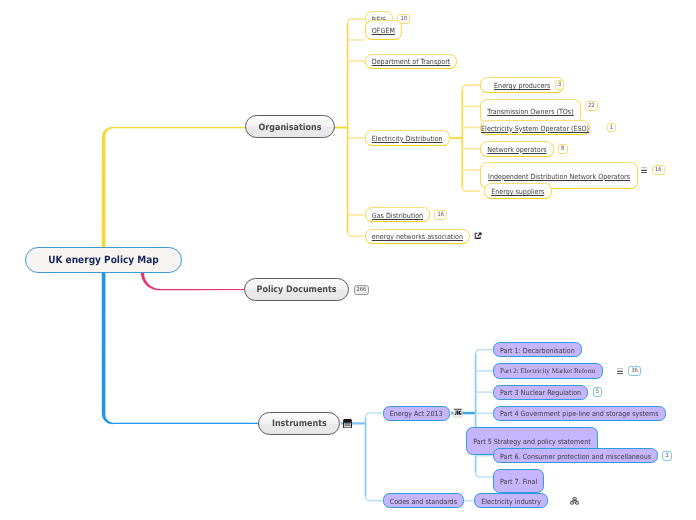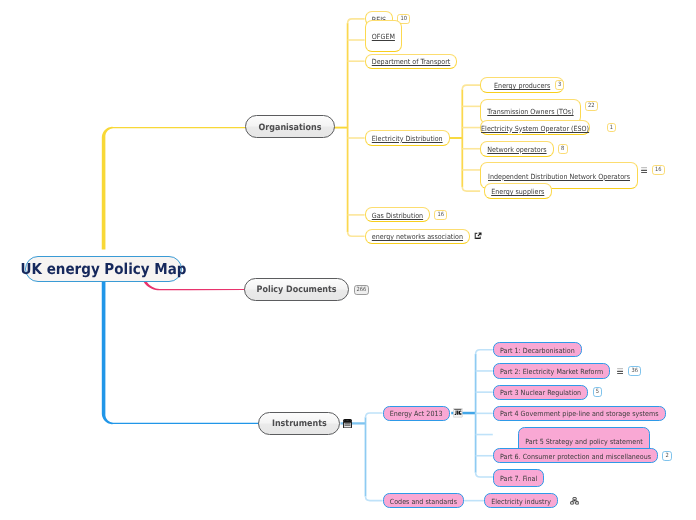--- a/index.html
+++ b/index.html
@@ -6,30 +6,30 @@
   html,body{margin:0;padding:0;background:#ffffff;}
   body{width:696px;height:520px;overflow:hidden;
        font-family:"DejaVu Sans Condensed","DejaVu Sans",sans-serif;}
   #canvas{position:relative;-webkit-font-smoothing:antialiased;text-rendering:geometricPrecision;width:696px;height:520px;background:#fff;}
   svg#wires{position:absolute;left:0;top:0;width:696px;height:520px;}
 
   .node{position:absolute;box-sizing:border-box;display:flex;align-items:center;
         justify-content:center;white-space:nowrap;line-height:1;}
 
   .n-root{border:1.8px solid #3a9bd5;background:#f7f4f2;border-radius:14px;
-          color:#16285c;font-weight:bold;font-size:15px;margin-top:9px;}
+          color:#16285c;font-weight:bold;font-size:10px;}
 
   .n-main span{position:relative;top:1.2px;}
   .n-main{border:1.5px solid #5b5c5e;border-radius:13px;color:#4d4d4f;font-weight:bold;
           font-size:8.9px;
           background:linear-gradient(to bottom,#fcfcfc 0%,#f4f4f4 45%,#eaeaea 55%,#e6e6e6 100%);}
 
     .n-y span,.n-b span{position:relative;top:0.5px;}
   .n-y{border:1.7px solid #fcd94f;border-bottom-color:#f8cf1c;border-top-color:#fcdd70;background:#ffffff;border-radius:7px;color:#3c3c3c;font-size:7.08px;text-decoration:underline;}
-  .n-b{border:1.55px solid #2e9ae8;background:#f9a8d4;border-radius:6.6px;color:#3c3c3c;font-size:7.08px;}
+  .n-b{border:1.55px solid #2e9ae8;background:#c4b5fd;border-radius:6.6px;color:#3c3c3c;font-size:7.08px;}
 
   .badge span{position:relative;top:1.0px;}
   .badge{position:absolute;box-sizing:border-box;display:flex;align-items:center;
          justify-content:center;border-radius:2.8px;font-size:5.7px;color:#4a4a4a;background:#fff;line-height:1;}
   .badge.y{border:1.3px solid #fbdc74;}
   .badge.b{border:1.2px solid #7fc3ec;}
   .badge.g{border:1.2px solid #9b9b9b;background:#efefef;color:#4d4d4d;}
 
   .ic{position:absolute;display:block;}
 </style>
@@ -102,21 +102,21 @@
         <rect x="3.2" y="8.6" width="11.6" height="2.0" fill="#4a4a4a"></rect>
         <rect x="3.2" y="11.6" width="11.6" height="2.0" fill="#6a6a6a"></rect>
         <rect x="3.2" y="14.4" width="11.6" height="1.6" fill="#ededed"></rect>
       </svg>
       <div class="node n-y" style="left: 364.6px; top: 11.3px; height: 15.2px; padding: 0px 6.2px;">
         <span>BEIS</span>
       </div>
       <div class="badge y" style="left: 397.388px; top: 13.95px; width: 12.8px; height: 9.9px;">
         <span>10</span>
       </div>
-      <div class="node n-y" style="left: 364.6px; top: 20px; height: 32px; padding: 0px 6.2px;">
+      <div class="node n-y" style="left: 364.6px; top: 20px; height: 20px; padding: 0px 6.2px;">
         <span>OFGEM</span>
       </div>
       <div class="node n-y" style="left: 364.6px; top: 53.6px; height: 15.2px; padding: 0px 6.2px;">
         <span>Department of Transport</span>
       </div>
       <div class="node n-y" style="left: 364.6px; top: 130.4px; height: 15.2px; padding: 0px 6.2px;">
         <span>Electricity Distribution</span>
       </div>
       <div class="node n-y" style="left: 364.6px; top: 207.3px; height: 15.2px; padding: 0px 6.2px;">
         <span>Gas Distribution</span>
@@ -179,53 +179,53 @@
         <path d="M4.0 5.2 h3.0 v6.4 q0 2.4 -2.2 2.4 h-1.6 v-1.9 h1.0 q0.9 0 0.9 -0.9 V5.2 Z" fill="#111"></path>
         <rect x="8.1" y="5.2" width="2.6" height="8.6" fill="#111"></rect>
         <path d="M17.0 6.0 a3.7 3.7 0 0 0 -5.2 1.0 a4.6 4.6 0 0 0 0 5.0 a3.7 3.7 0 0 0 5.2 1.0 v-2.2 a2.2 2.2 0 0 1 -2.8 -0.5 a2.6 2.6 0 0 1 0 -2.6 a2.2 2.2 0 0 1 2.8 -0.5 Z" fill="#111"></path>
       </svg>
       <div class="node n-b" style="left: 382.6px; top: 493.1px; height: 15.1px; padding: 0px 6.2px;">
         <span>Codes and standards</span>
       </div>
       <div class="node n-b" style="left: 492.8px; top: 342.1px; height: 15.3px; padding: 0px 6.2px;">
         <span>Part 1: Decarbonisation</span>
       </div>
-      <div class="node n-b" style="left: 492.8px; top: 363.3px; height: 15.3px; padding: 0px 6.2px;">
+      <div class="node n-b" style="left: 492.8px; top: 363.3px; height: 15.3px; padding: 0px 6.2px; font-family: Liberation Serif, serif;">
         <span>Part 2: Electricity Market Reform</span>
       </div>
       <svg class="ic" width="6.4" height="6.6" viewBox="0 0 16 16.5" style="left: 617.0px; top: 367.65px; position: absolute;">
         <rect x="0" y="0" width="16" height="3.2" rx="1.2" fill="#c2c2c2"></rect>
         <rect x="0" y="6.6" width="16" height="3.2" rx="1.2" fill="#555555"></rect>
         <rect x="0" y="13.2" width="16" height="3.2" rx="1.2" fill="#1e1e1e"></rect>
       </svg>
       <div class="badge b" style="left: 628.347px; top: 366px; width: 12.8px; height: 9.9px;">
         <span>36</span>
       </div>
       <div class="node n-b" style="left: 492.8px; top: 384.5px; height: 15.3px; padding: 0px 6.2px;">
         <span>Part 3 Nuclear Regulation</span>
       </div>
       <div class="badge b" style="left: 592.516px; top: 387.2px; width: 9.65px; height: 9.9px;">
         <span>5</span>
       </div>
       <div class="node n-b" style="left: 492.8px; top: 405.7px; height: 15.3px; padding: 0px 6.2px;">
         <span>Part 4 Government pipe-line and storage systems</span>
       </div>
-      <div class="node n-b" style="left: 518px; top: 426.9px; height: 28px; padding: 0px 6.2px;">
+      <div class="node n-b" style="left: 466px; top: 426.9px; height: 28px; padding: 0px 6.2px;">
         <span>Part 5 Strategy and policy statement</span>
       </div>
       <div class="node n-b" style="left: 492.8px; top: 448.1px; height: 15.3px; padding: 0px 6.2px;">
         <span>Part 6. Consumer protection and miscellaneous</span>
       </div>
       <div class="badge b" style="left: 662.422px; top: 450.8px; width: 9.65px; height: 9.9px;">
         <span>2</span>
       </div>
-      <div class="node n-b" style="left: 492.8px; top: 469.3px; height: 18px; padding: 0px 6.2px;">
+      <div class="node n-b" style="left: 492.8px; top: 469.3px; height: 24px; padding: 0px 6.2px;">
         <span>Part 7. Final</span>
       </div>
-      <div class="node n-b" style="left: 484px; top: 493.1px; height: 15.1px; padding: 0px 6.2px;">
+      <div class="node n-b" style="left: 474px; top: 493.1px; height: 15.1px; padding: 0px 6.2px;">
         <span>Electricity industry</span>
       </div>
       <svg class="ic" width="9.2" height="8" viewBox="0 0 23 19" style="left: 569.709px; top: 496.65px; position: absolute;">
         <rect x="7.4" y="1.0" width="8.2" height="5.6" rx="1.1" fill="#fff" stroke="#1c1c1c" stroke-width="2.0"></rect>
         <rect x="1.0" y="11.6" width="8.2" height="5.6" rx="1.1" fill="#fff" stroke="#1c1c1c" stroke-width="2.0"></rect>
         <rect x="13.8" y="11.6" width="8.2" height="5.6" rx="1.1" fill="#fff" stroke="#1c1c1c" stroke-width="2.0"></rect>
         <path d="M11.5 6.6 V9.2 M5.1 11.6 V9.2 H17.9 V11.6" stroke="#1c1c1c" stroke-width="1.9" fill="none"></path>
       </svg>
     </div>
 </div>

